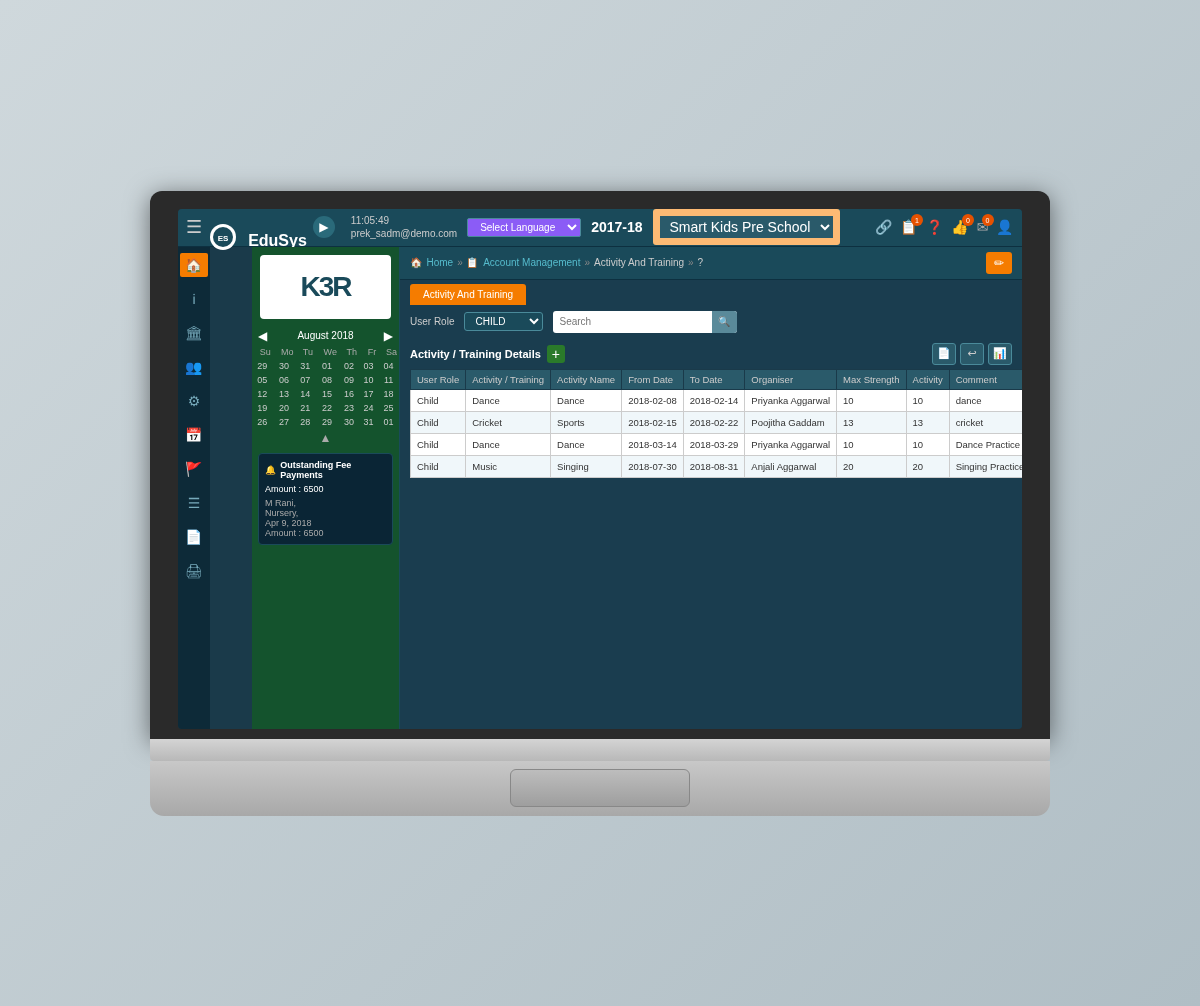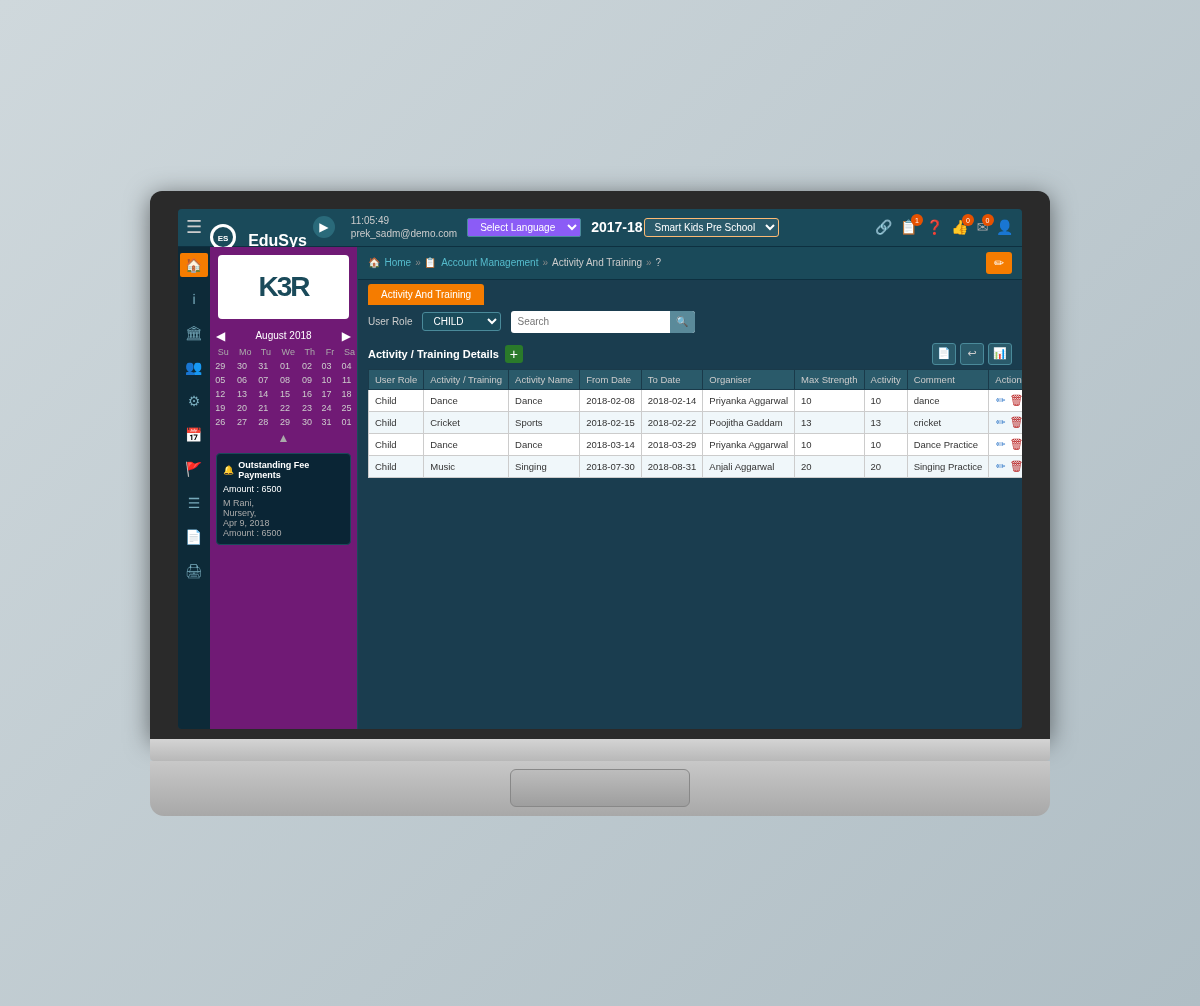--- a/index.html
+++ b/index.html
@@ -79,22 +79,22 @@
     }
     .time-area { margin-left: 16px; color: #ccc; font-size: 10px; line-height: 1.3; }
     .lang-select {
       margin-left: 10px; background: #8b5cf6; color: #fff; border: 1px solid #4a8a9a;
       padding: 2px 8px; font-size: 10px; border-radius: 2px;
     }
     .year-badge {
       margin-left: 10px; color: #fff; font-size: 14px; font-weight: bold;
     }
     .school-select {
-      margin-left: 1px; background: #2a5a6a; color: #fff; border: 1px solid #fdba74;
-      padding: 2px 6px; font-size: 10px; border-radius: 3px;
+      margin-left: 10px; background: #2a5a6a; color: #fff; border: 7px solid #fdba74;
+      padding: 2px 6px; font-size: 14px; border-radius: 3px;
     }
     .top-icons { margin-left: auto; display: flex; align-items: center; gap: 8px; }
     .top-icon { color: #aaa; font-size: 14px; cursor: pointer; position: relative; }
     .badge {
       position: absolute; top: -5px; right: -5px;
       background: #e65100; color: #fff; font-size: 7px;
       border-radius: 50%; width: 12px; height: 12px;
       display: flex; align-items: center; justify-content: center;
     }
 
@@ -117,25 +117,26 @@
     }
     .sidebar-icon {
       color: #7ab; font-size: 14px; cursor: pointer;
       width: 28px; height: 24px; display: flex; align-items: center; justify-content: center;
     }
     .sidebar-icon.active { background: #f57c00; color: #fff; border-radius: 2px; }
 
     
     .left-panel {
       width: 148px;
-      background: #701a75;
+      background: #14532d;
       border-right: 1px solid #1a4a5a;
       display: flex;
       flex-direction: column;
       overflow-y: auto;
+      margin-left: 42px;
     }
     .logo-box {
       background: #fff;
       margin: 8px;
       border-radius: 4px;
       display: flex;
       align-items: center;
       justify-content: center;
       height: 64px;
       font-size: 28px;

